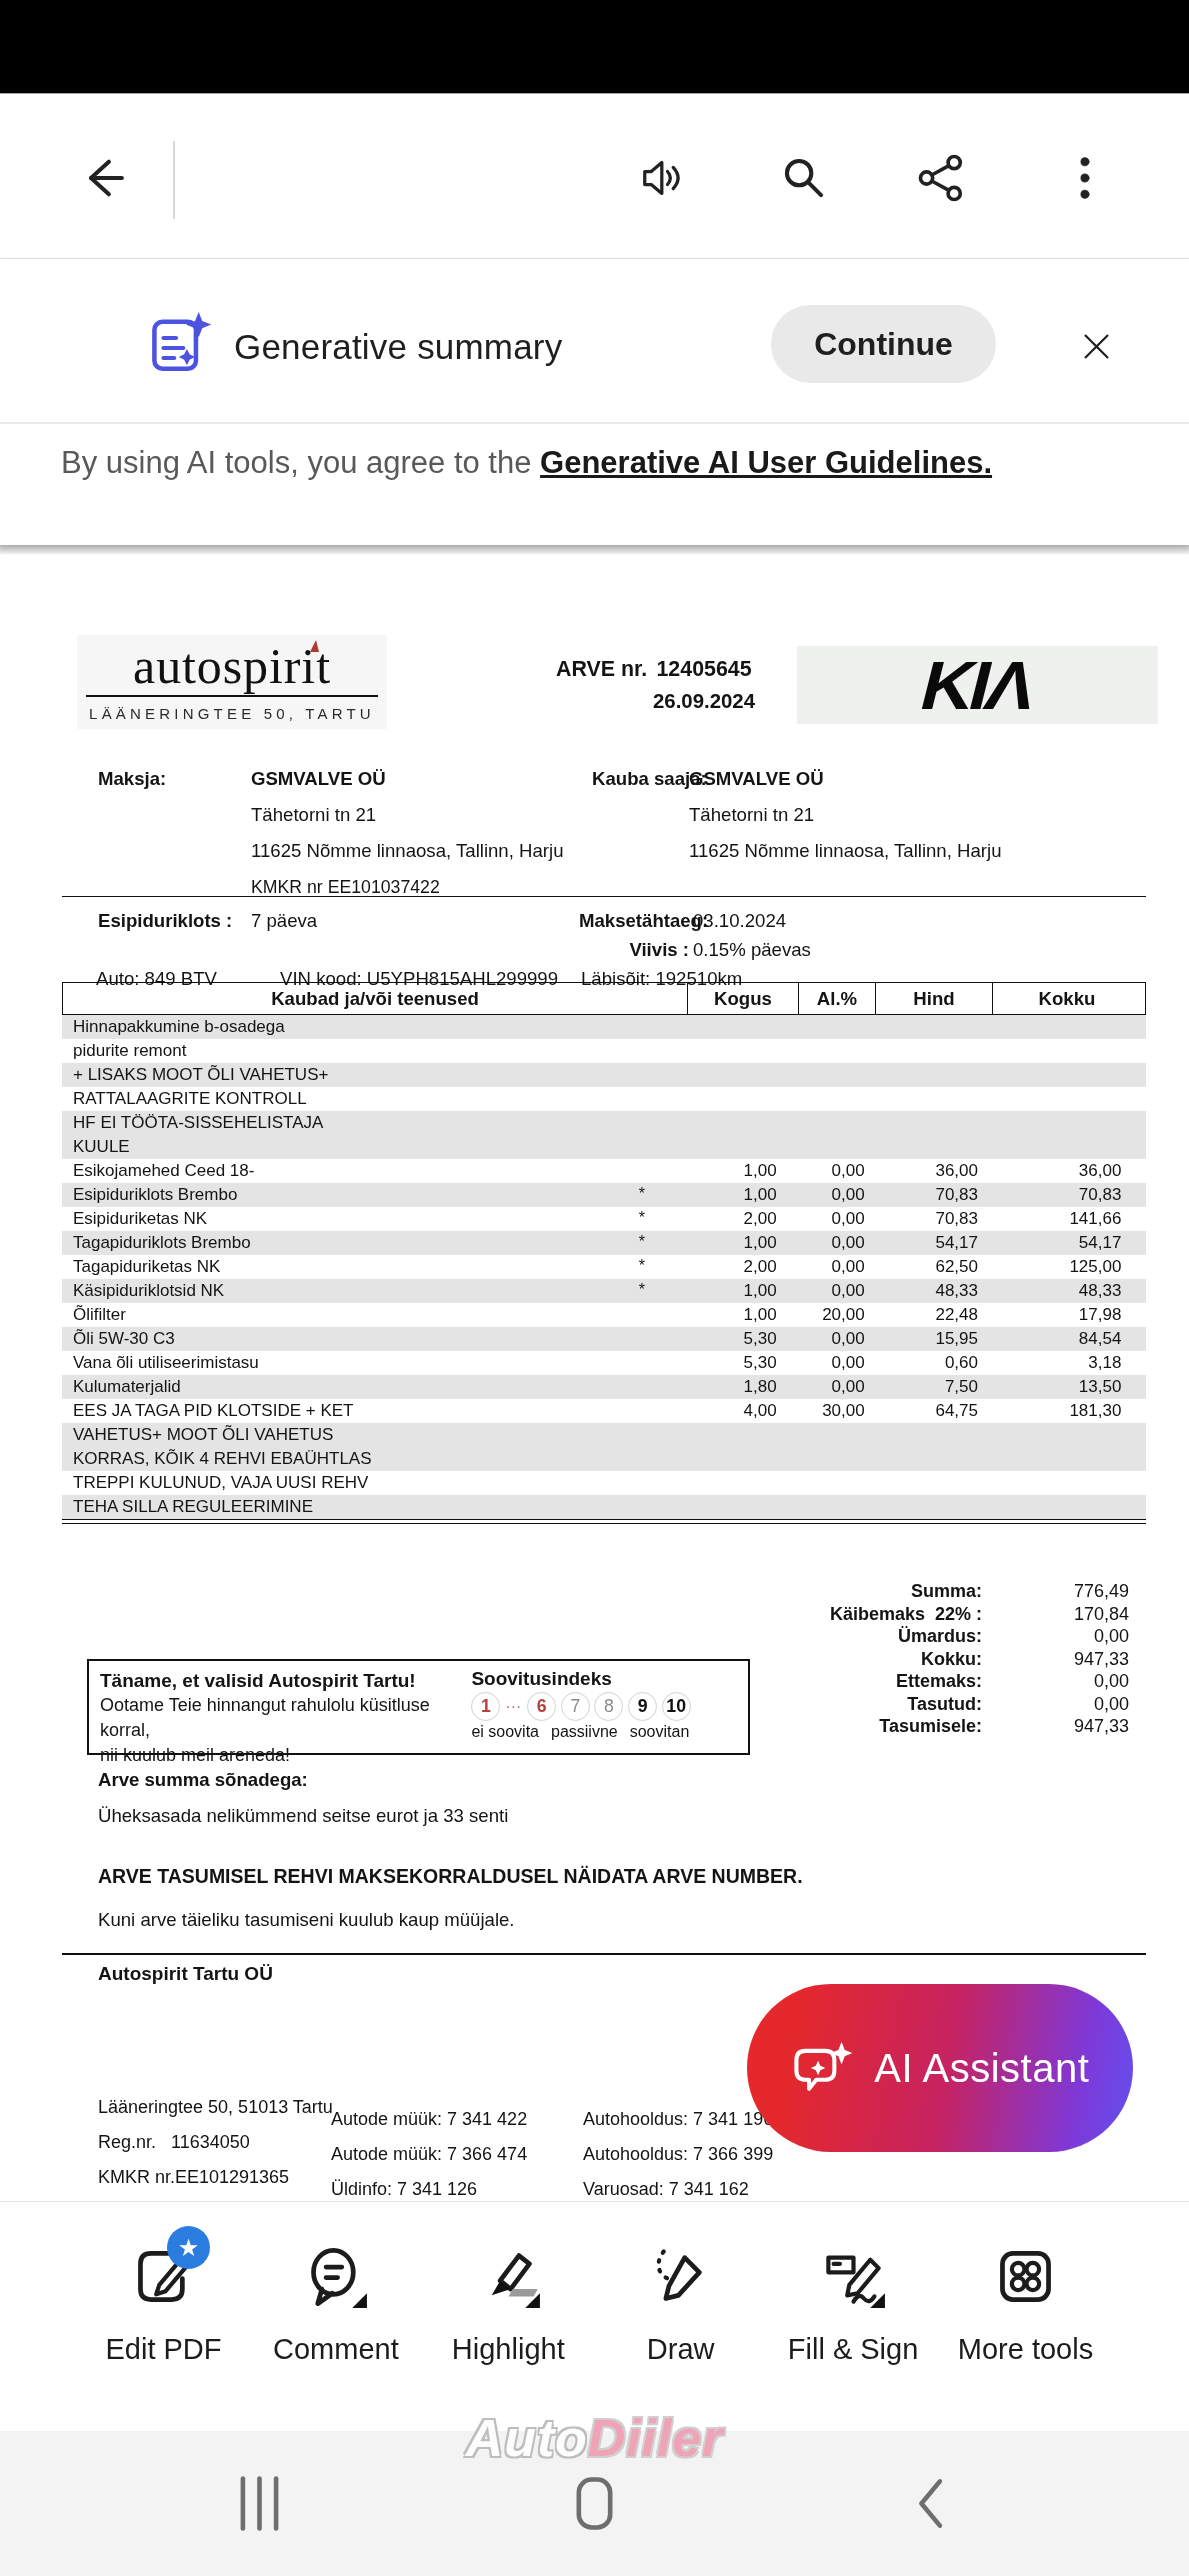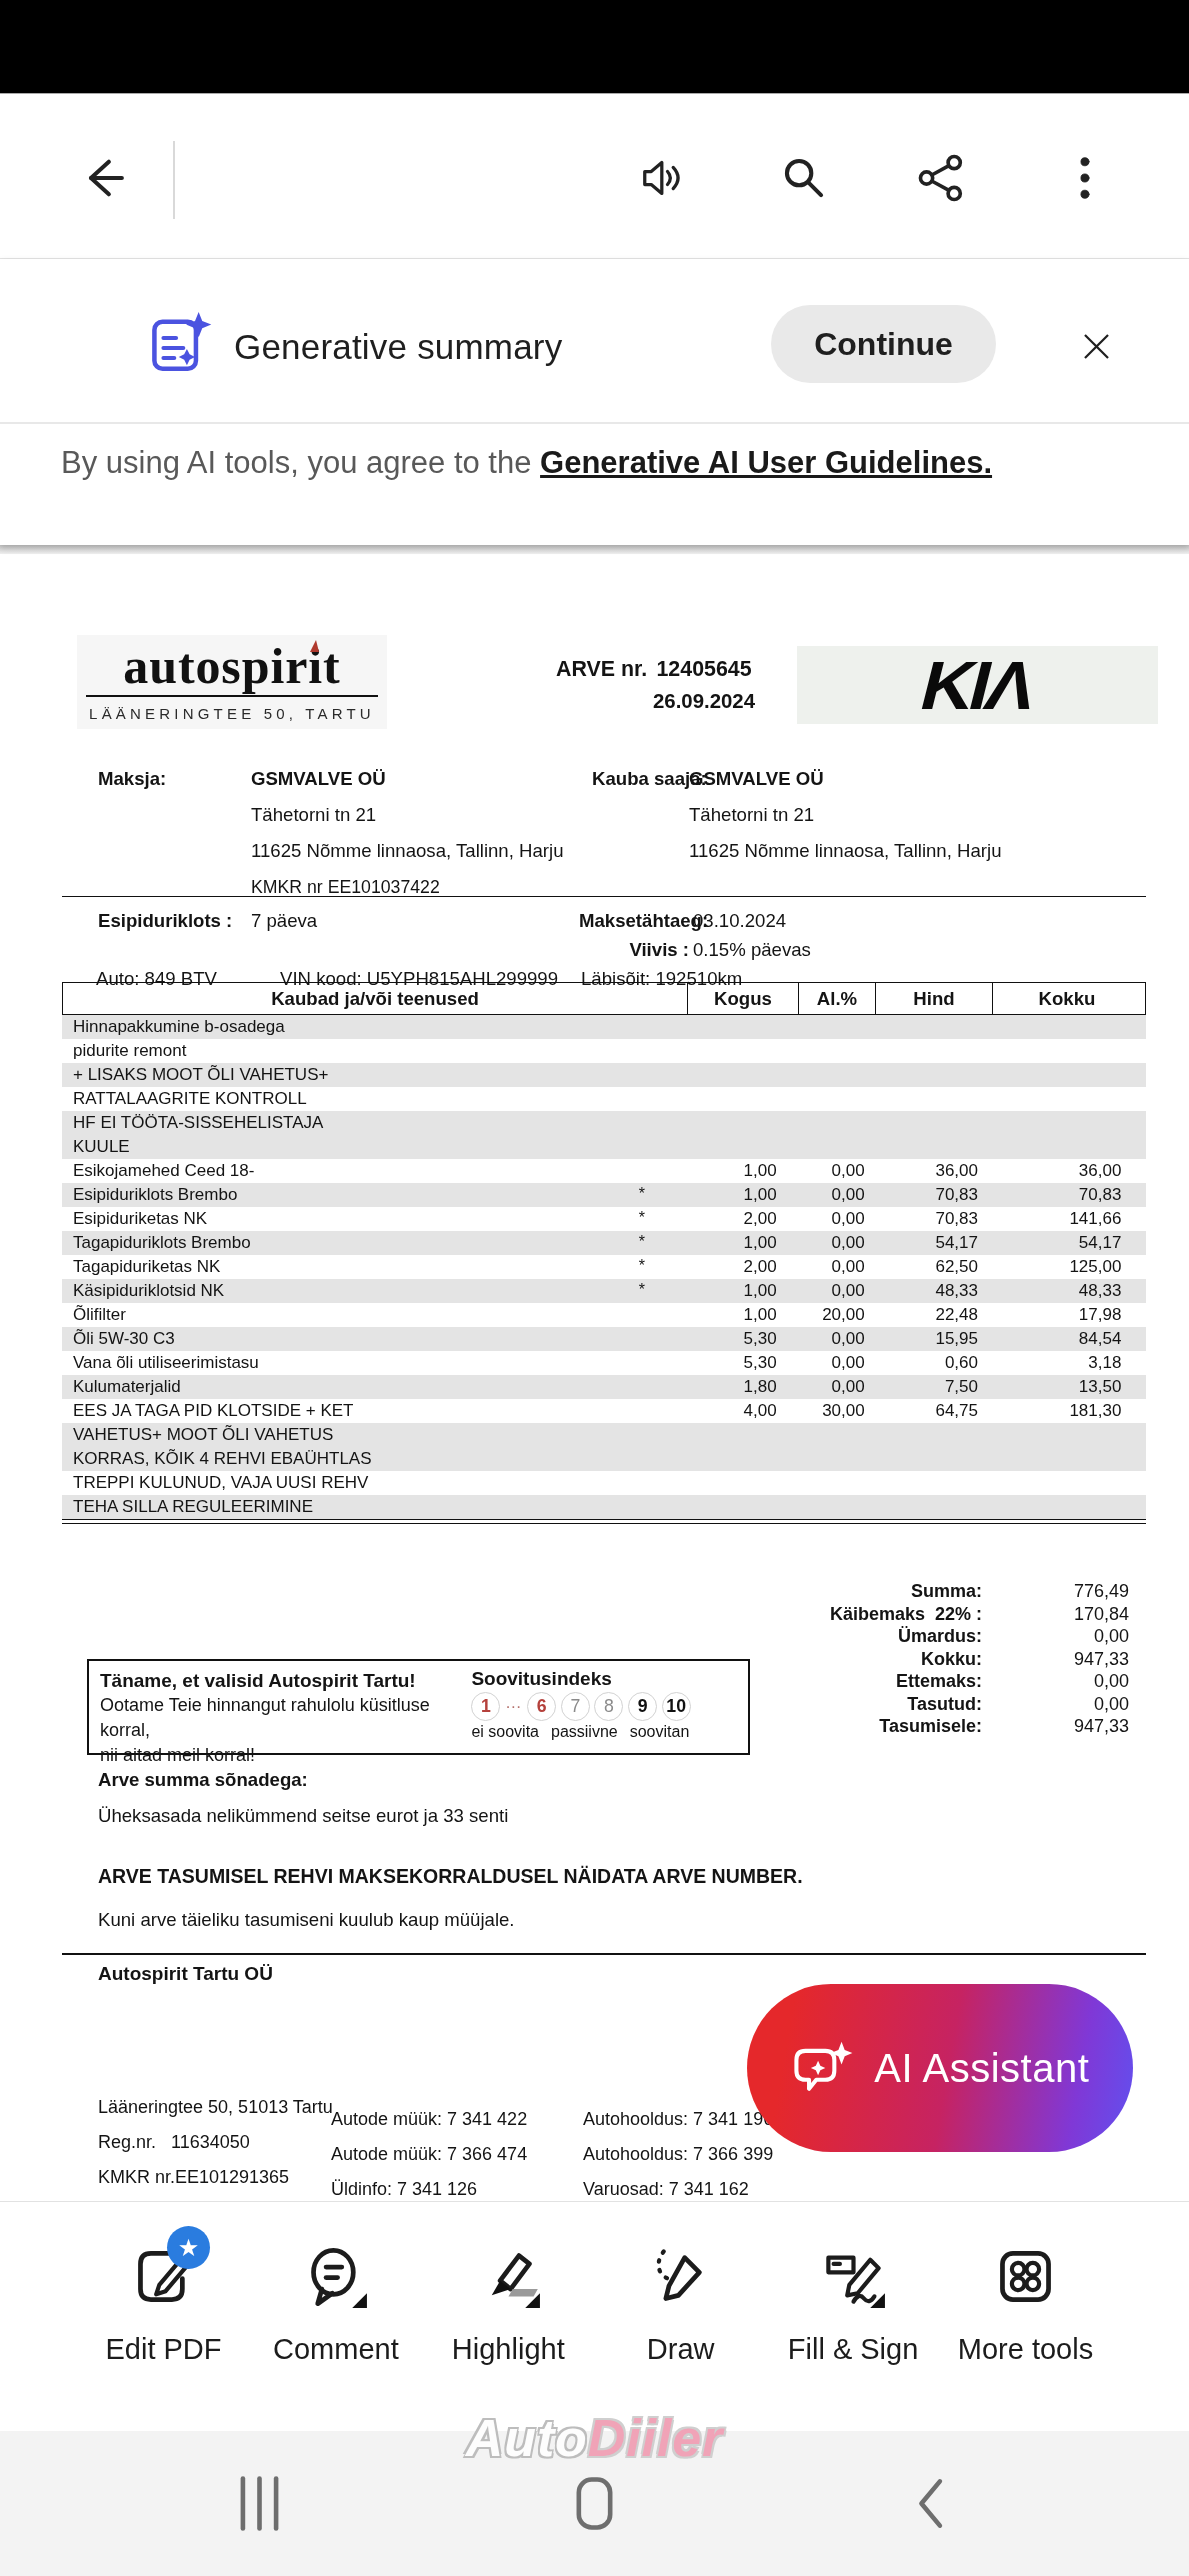--- a/index.html
+++ b/index.html
@@ -27,21 +27,21 @@
   .agree-link { color:#1a1a1a; font-weight:700; text-decoration:underline; }
 
   
   .page-sep { top:545px; left:0; width:1189px; height:9.3px; background:linear-gradient(#c9c9c9,#efefef); }
 
   
   .doc { top:555px; left:0; width:1189px; height:1646px; background:#fff; color:#141414; }
   .doc .abs { position:absolute; }
 
   .logo-box { left:77px; top:80px; width:310px; background:#f6f6f6; padding:3.7px 9.3px 7.4px 9.3px; text-align:center; }
-  .logo-word { font-family:"Liberation Serif", serif; font-weight:700; font-size:50px; letter-spacing:0.9px; color:#111; line-height:54px; position:relative; }
+  .logo-word { font-family:"Liberation Serif", serif; font-weight:400; font-size:50px; letter-spacing:0.9px; color:#111; line-height:54px; position:relative; }
   .logo-accent { position:absolute; width:0; height:0; border-left:6.5px solid transparent; border-right:3.7px solid transparent; border-bottom:12px solid #b03a2e; top:0.9px; right:59px; }
   .logo-rule { height:2.8px; background:#111; margin-top:1.9px; }
   .logo-sub { font-size:15px; letter-spacing:4.2px; color:#2a2a2a; margin-top:7.4px; white-space:nowrap; }
 
   .inv-block { left:556px; top:102px; font-weight:700; }
   .inv-line1 { font-size:21.4px; }
   .inv-line1 .no { margin-left:9.3px; }
   .inv-line2 { font-size:20.4px; margin-top:8.4px; margin-left:97px; }
 
   .kia-box { left:797px; top:91px; width:361px; height:78px; background:#eef1ed; display:flex; align-items:center; justify-content:center; overflow:hidden; }
@@ -507,21 +507,21 @@
       <div class="tot-row">
         <span class="lbl">Tasumisele:</span>
         <span class="val">947,33</span>
       </div>
     </div>
 
   <div class="abs fb-box">
     <div class="fb-left">
       <div class="fb-title">Täname, et valisid Autospirit Tartu!</div>
       <div class="fb-line">Ootame Teie hinnangut rahulolu küsitluse korral,</div>
-      <div class="fb-line">nii aitad meil korral!</div>
+      <div class="fb-line">nii kuulub meil areneda!</div>
     </div>
     <div class="fb-right">
       <div class="fb-idx-title">Soovitusindeks</div>
       <div class="fb-circles">
         <span class="circ red">1</span>
         <span class="idx-dots">…</span>
         <span class="circ red">6</span>
         <span class="circ mut">7</span>
         <span class="circ mut">8</span>
         <span class="circ str">9</span>

